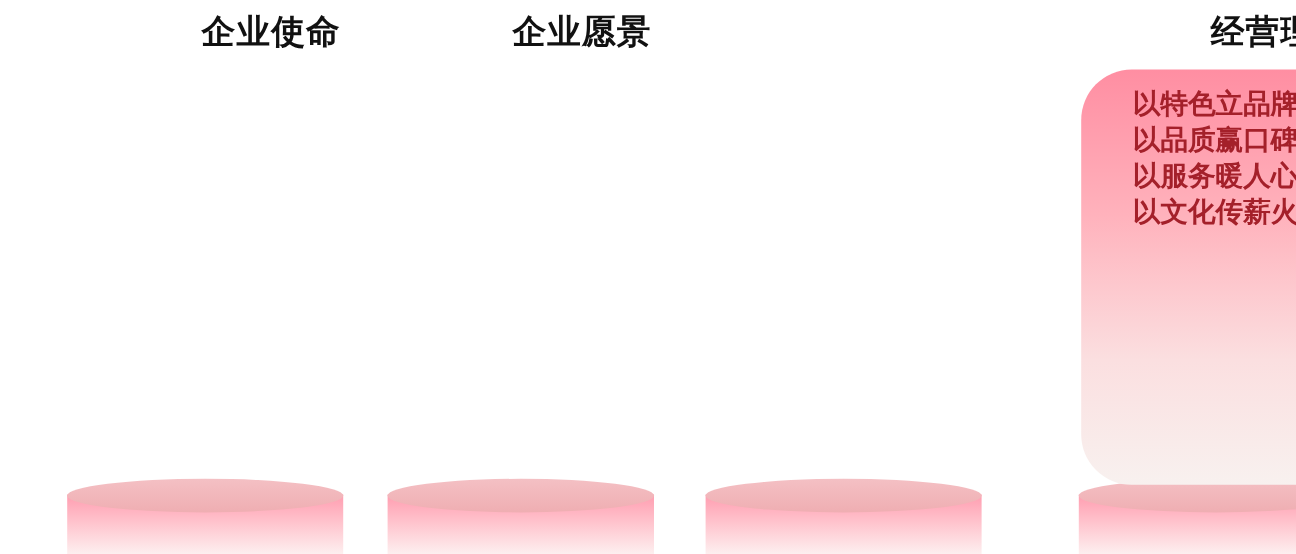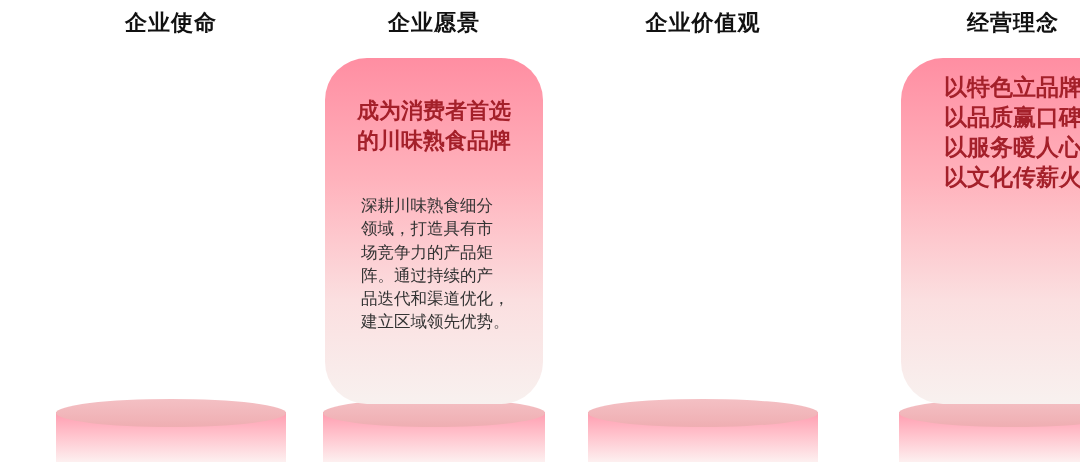--- a/index.html
+++ b/index.html
@@ -17,22 +17,22 @@
   .column {
     position: absolute;
     top: 0;
     height: 462px;
   }
   .col-title {
     position: absolute;
     top: 8px;
     left: 0;
     right: 0;
-    text-align: center;
-    font-size: 22px;
+    text-align: right;
+    font-size: 28px;
     font-weight: bold;
     color: #111111;
     letter-spacing: 1px;
   }
   .pedestal {
     position: absolute;
     top: 412px;
     left: -2px;
     right: -2px;
     height: 50px;
@@ -81,34 +81,23 @@
 <div class="column" style="left:58px; width:226px;">
   <div class="col-title">企业使命</div>
   <div class="pedestal"></div>
   <div class="pedestal-top"></div>
 </div>
 
 <div class="column" style="left:325px; width:218px;">
   <div class="col-title">企业愿景</div>
   <div class="pedestal"></div>
   <div class="pedestal-top"></div>
-  <div class="card">
-    <div class="card-heading" style="top:38px;">成为消费者首选
-的川味熟食品牌</div>
-    <div class="card-body" style="top:136px; left:36px; right:8px;">深耕川味熟食细分
-领域，打造具有市
-场竞争力的产品矩
-阵。通过持续的产
-品迭代和渠道优化，
-建立区域领先优势。</div>
-  </div>
 </div>
 
 <div class="column" style="left:590px; width:226px;">
-  <div class="col-title">企业价值观</div>
   <div class="pedestal"></div>
   <div class="pedestal-top"></div>
 </div>
 
 <div class="column" style="left:853px; width:224px;margin-left:48px;">
   <div class="col-title">经营理念</div>
   <div class="pedestal"></div>
   <div class="pedestal-top"></div>
   <div class="card">
     <div class="card-heading" style="top:14px; font-size:23px;">以特色立品牌

